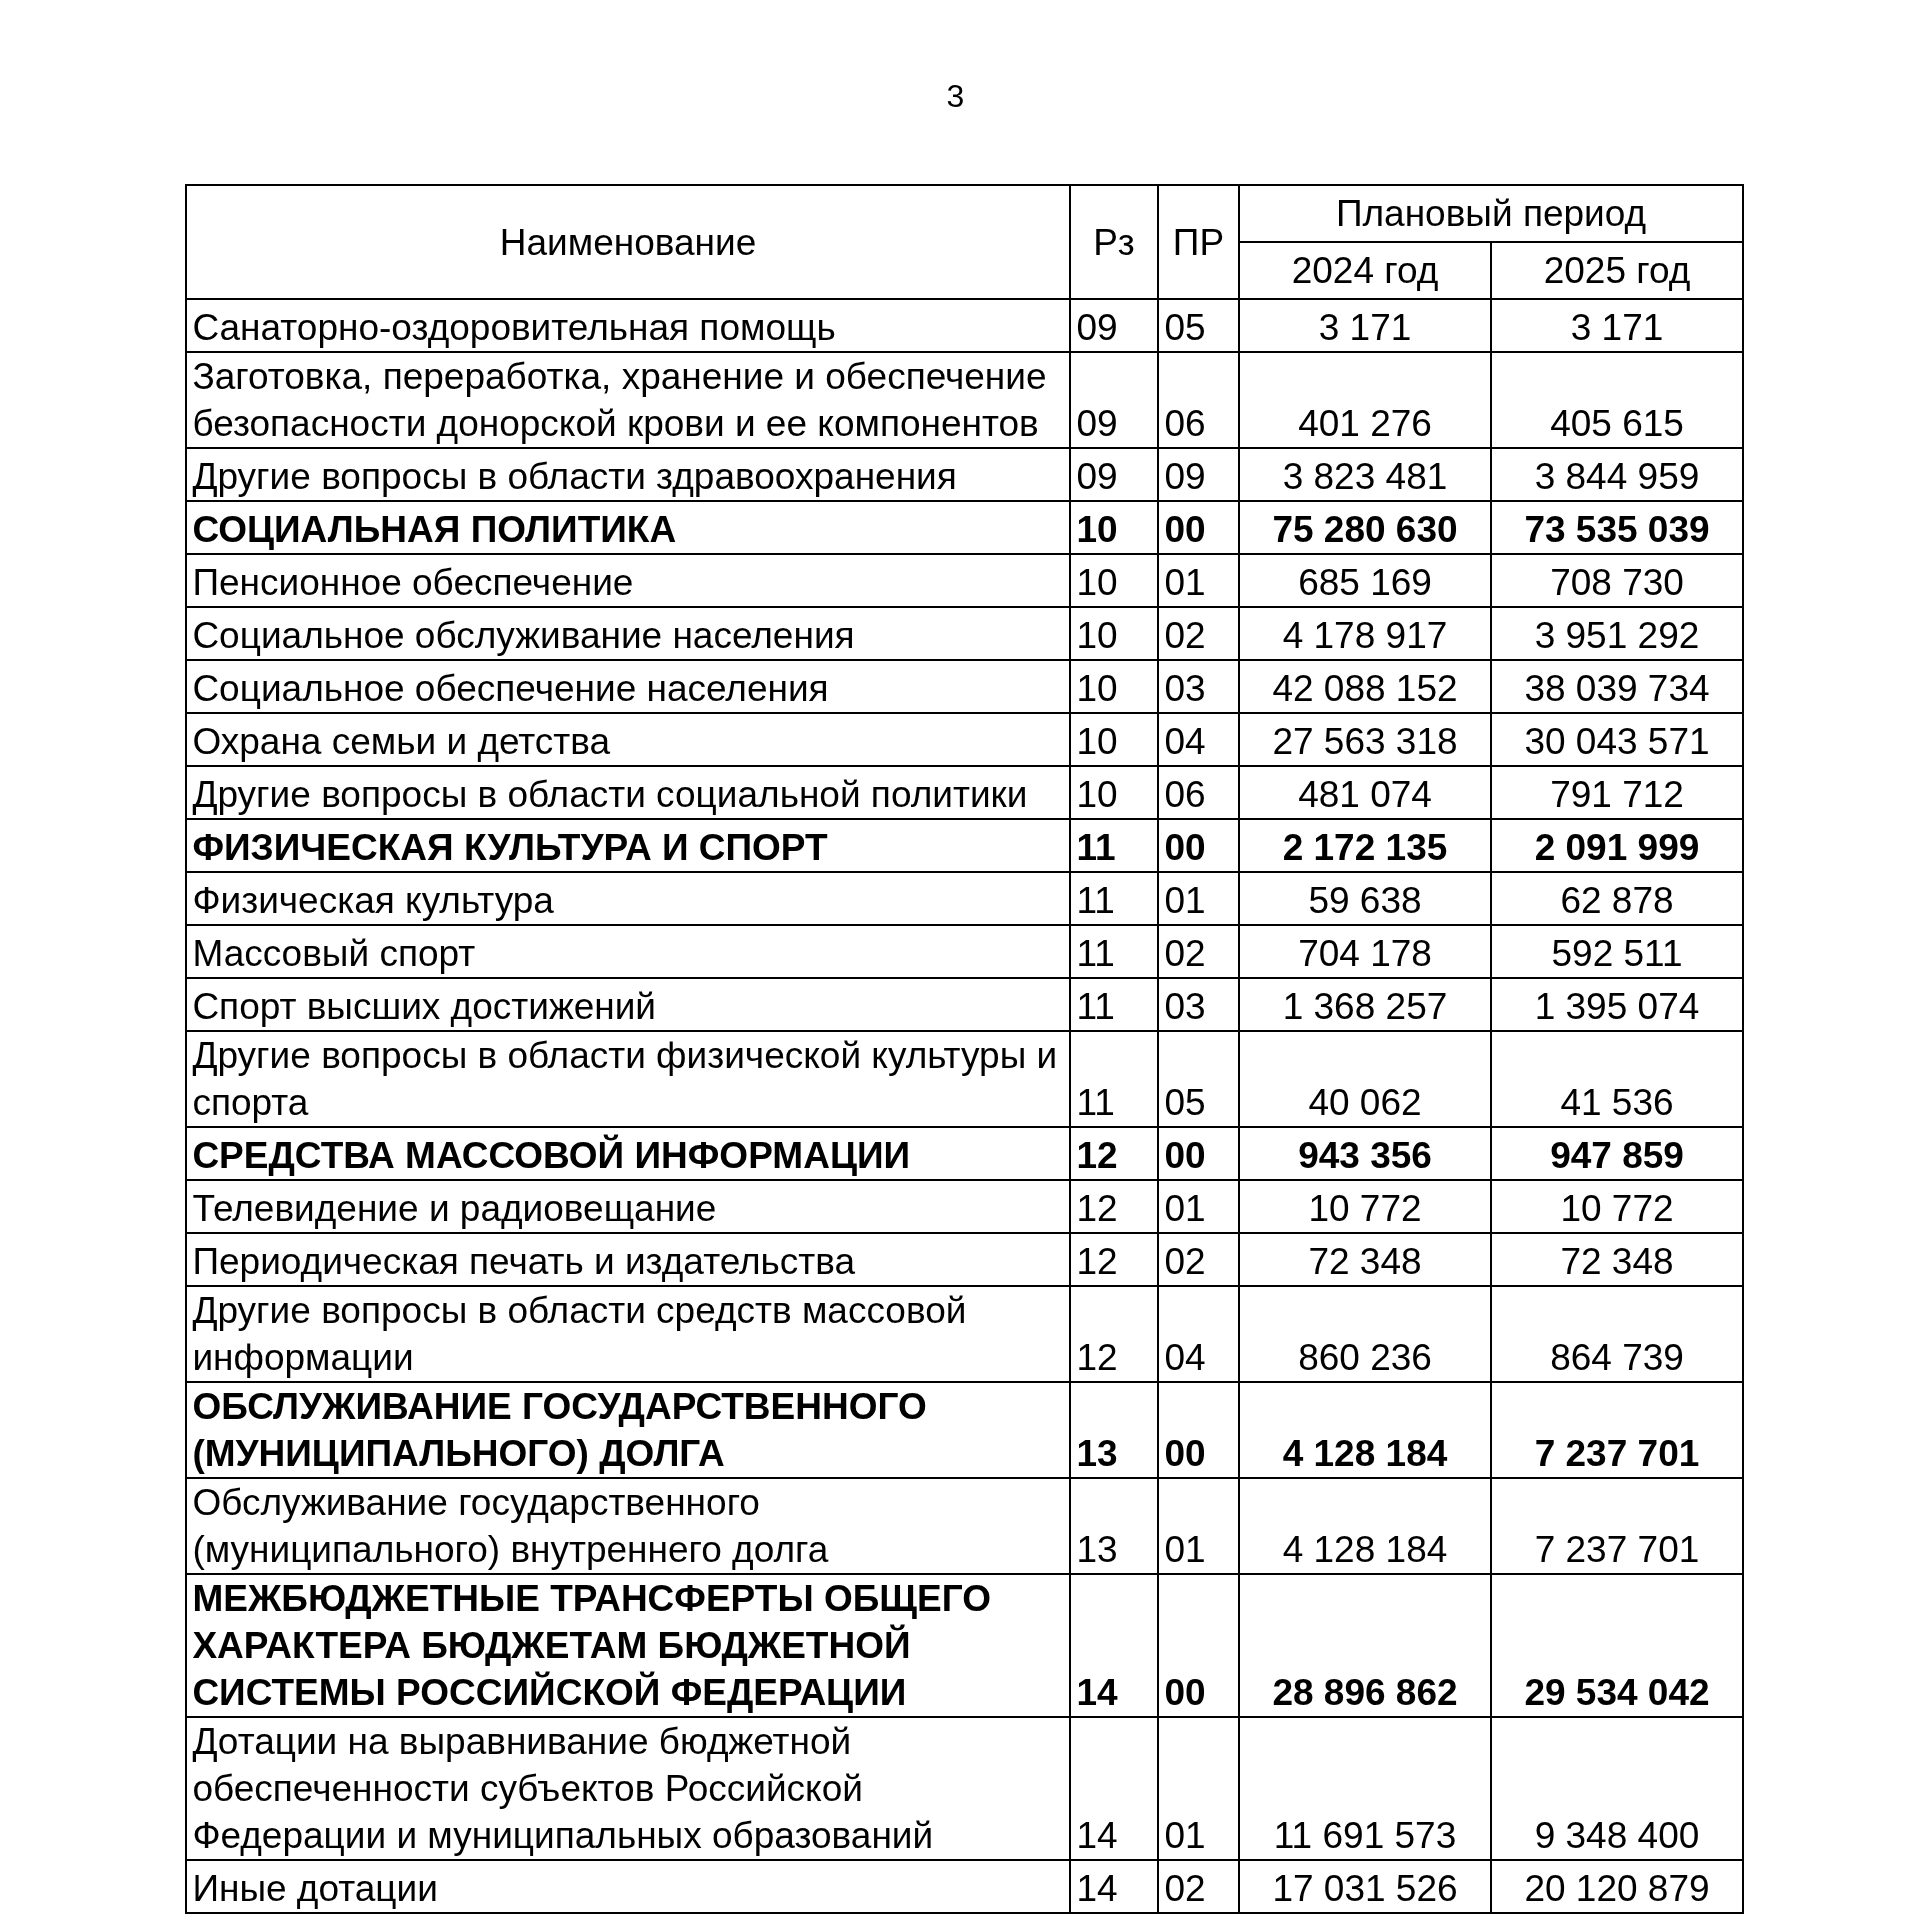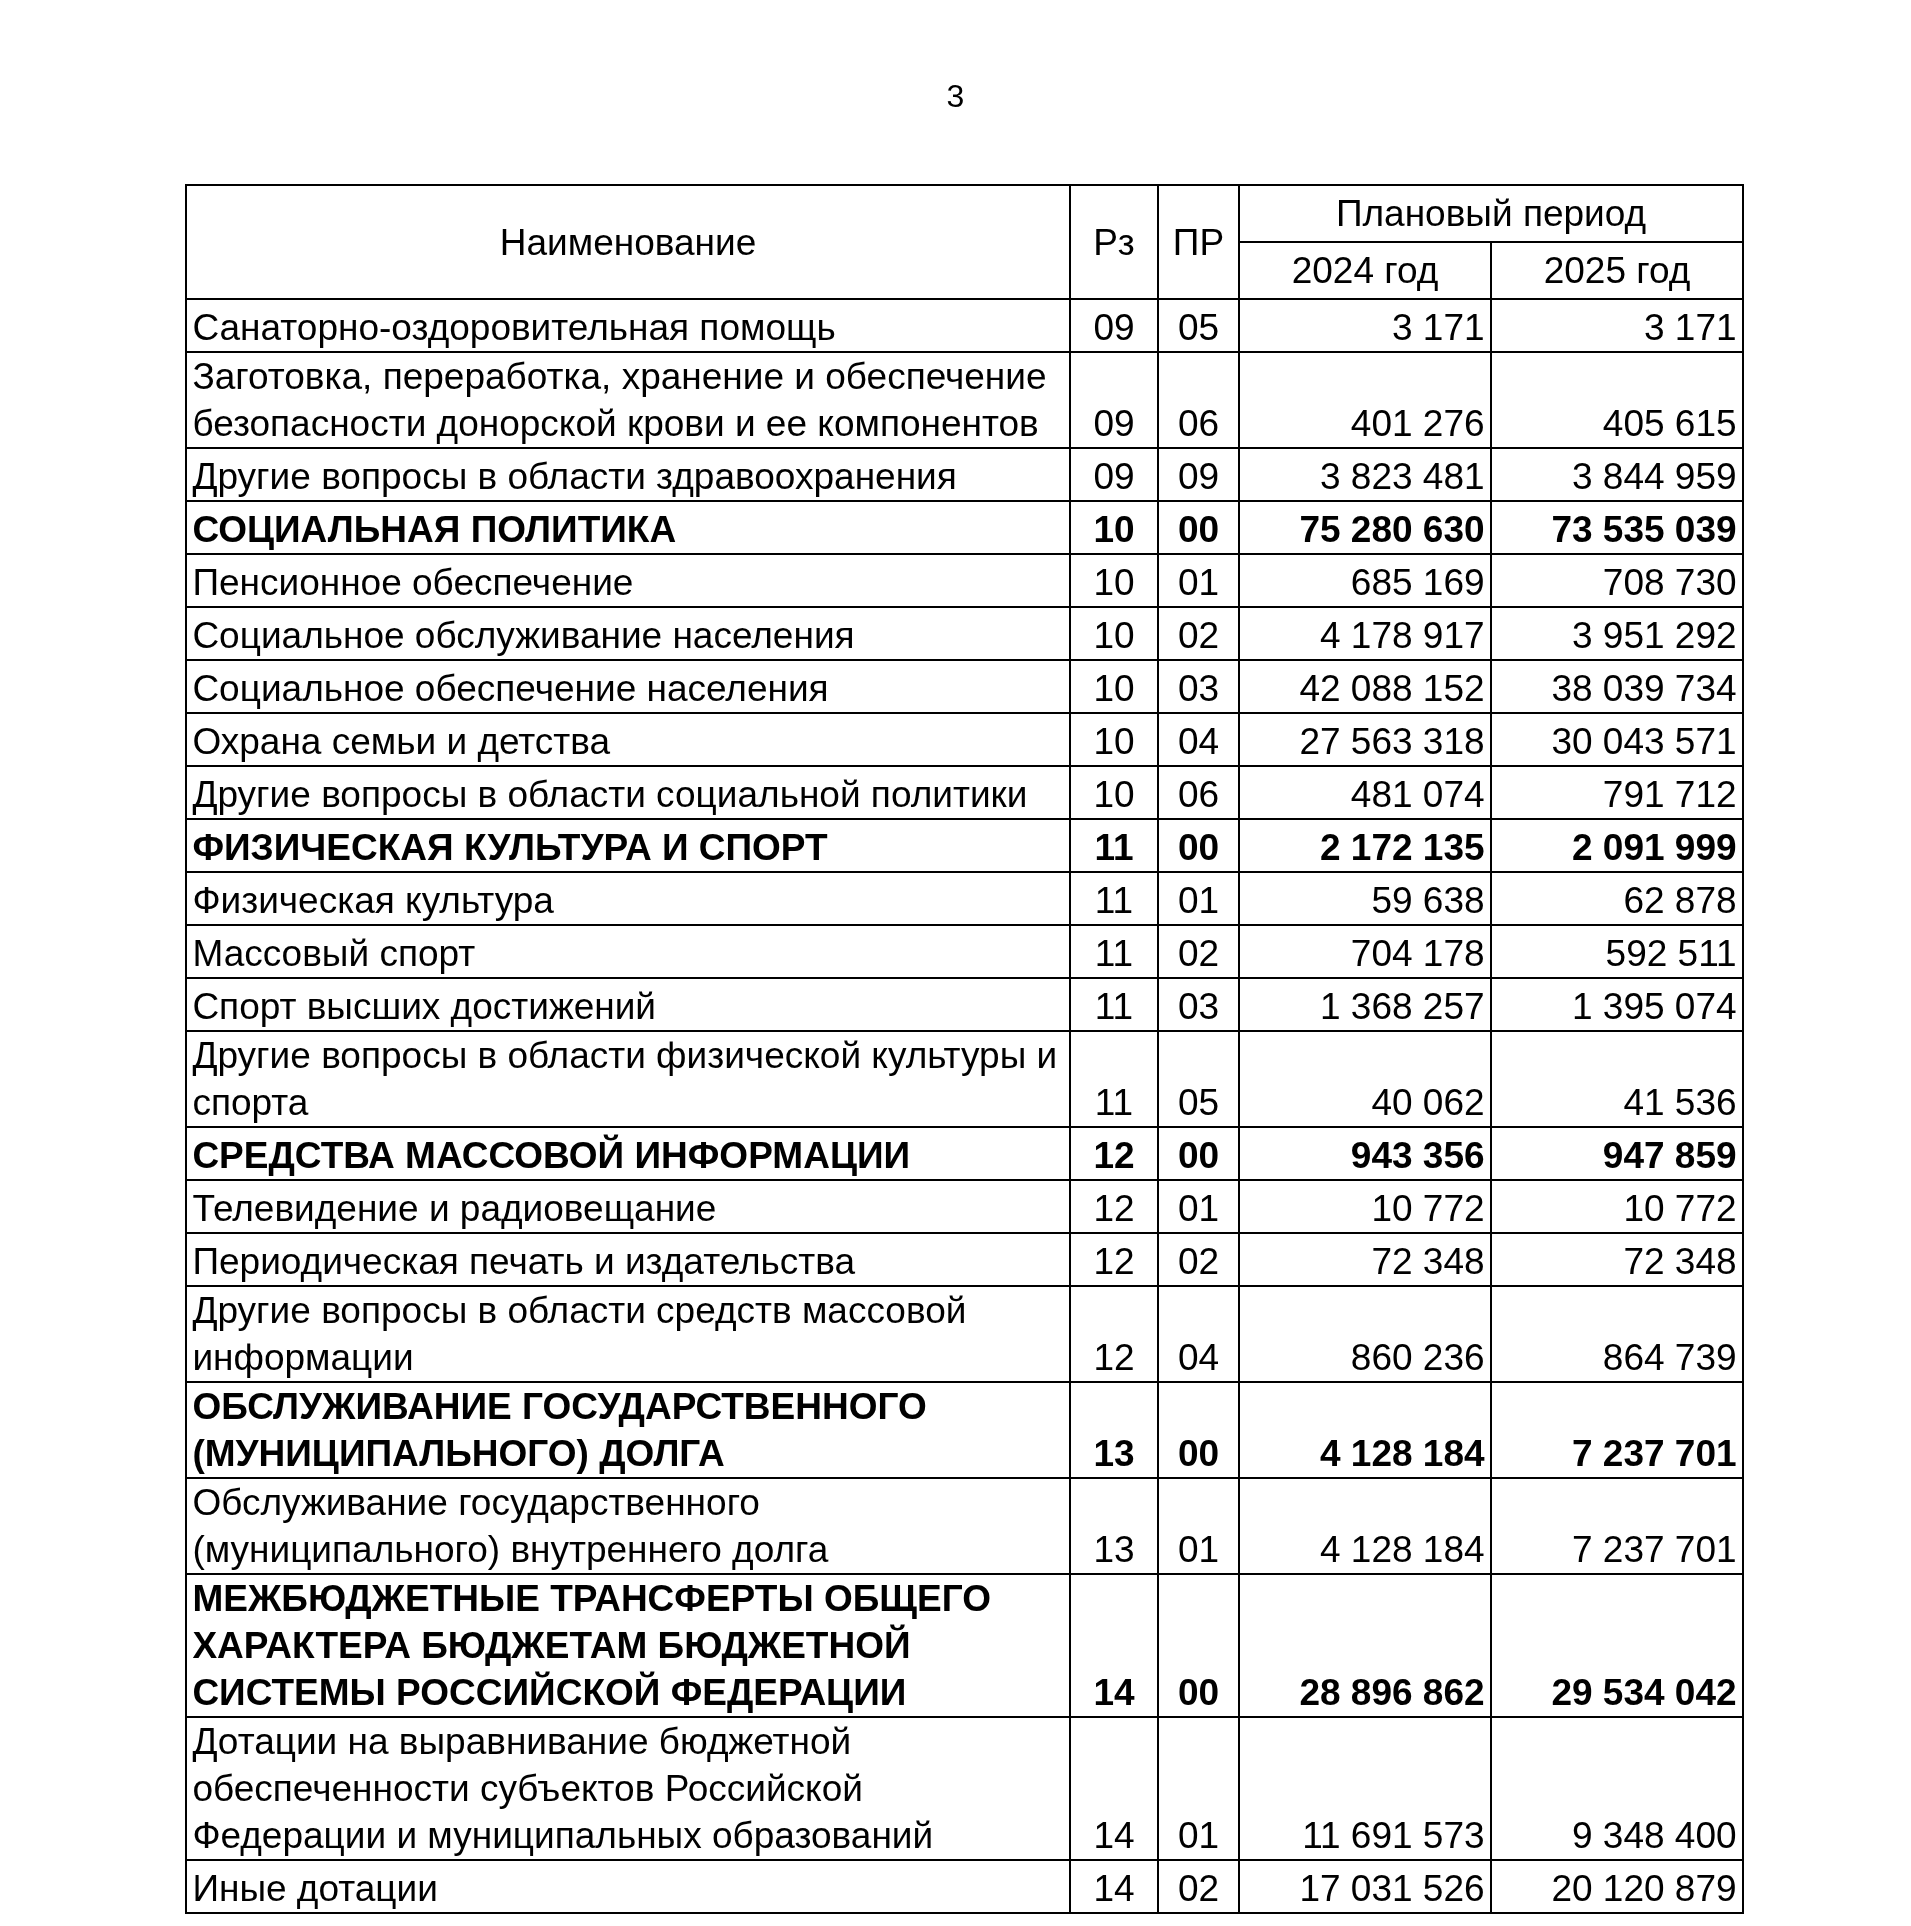--- a/index.html
+++ b/index.html
@@ -23,22 +23,22 @@
   table.budget col.c-y2 { width: 252px; }
   table.budget td, table.budget th {
     border: 2.7px solid #000; padding: 0 5.4px; vertical-align: bottom;
     font-weight: normal;
   }
   table.budget th { text-align: center; vertical-align: middle; }
   th.h-name { height: 112px; }
   th.h-period { height: 54px; }
   th.h-year { height: 54px; margin-top: 19px; }
   td.name { text-align: left; margin-left: 20px; }
-  td.code { text-align: center; }
-  td.num { text-align: right; white-space: nowrap; padding-right: 6.2px; margin-top: 37px; }
+  td.code { text-align: left; }
+  td.num { text-align: center; white-space: nowrap; padding-right: 6.2px; margin-top: 37px; }
   tr.row td { height: 51px; }
   tr.bold td { font-weight: bold; }
 </style>
 </head>
 <body>
 
 <div class="page-number">3</div>
 
 <table class="budget">
   <colgroup>

